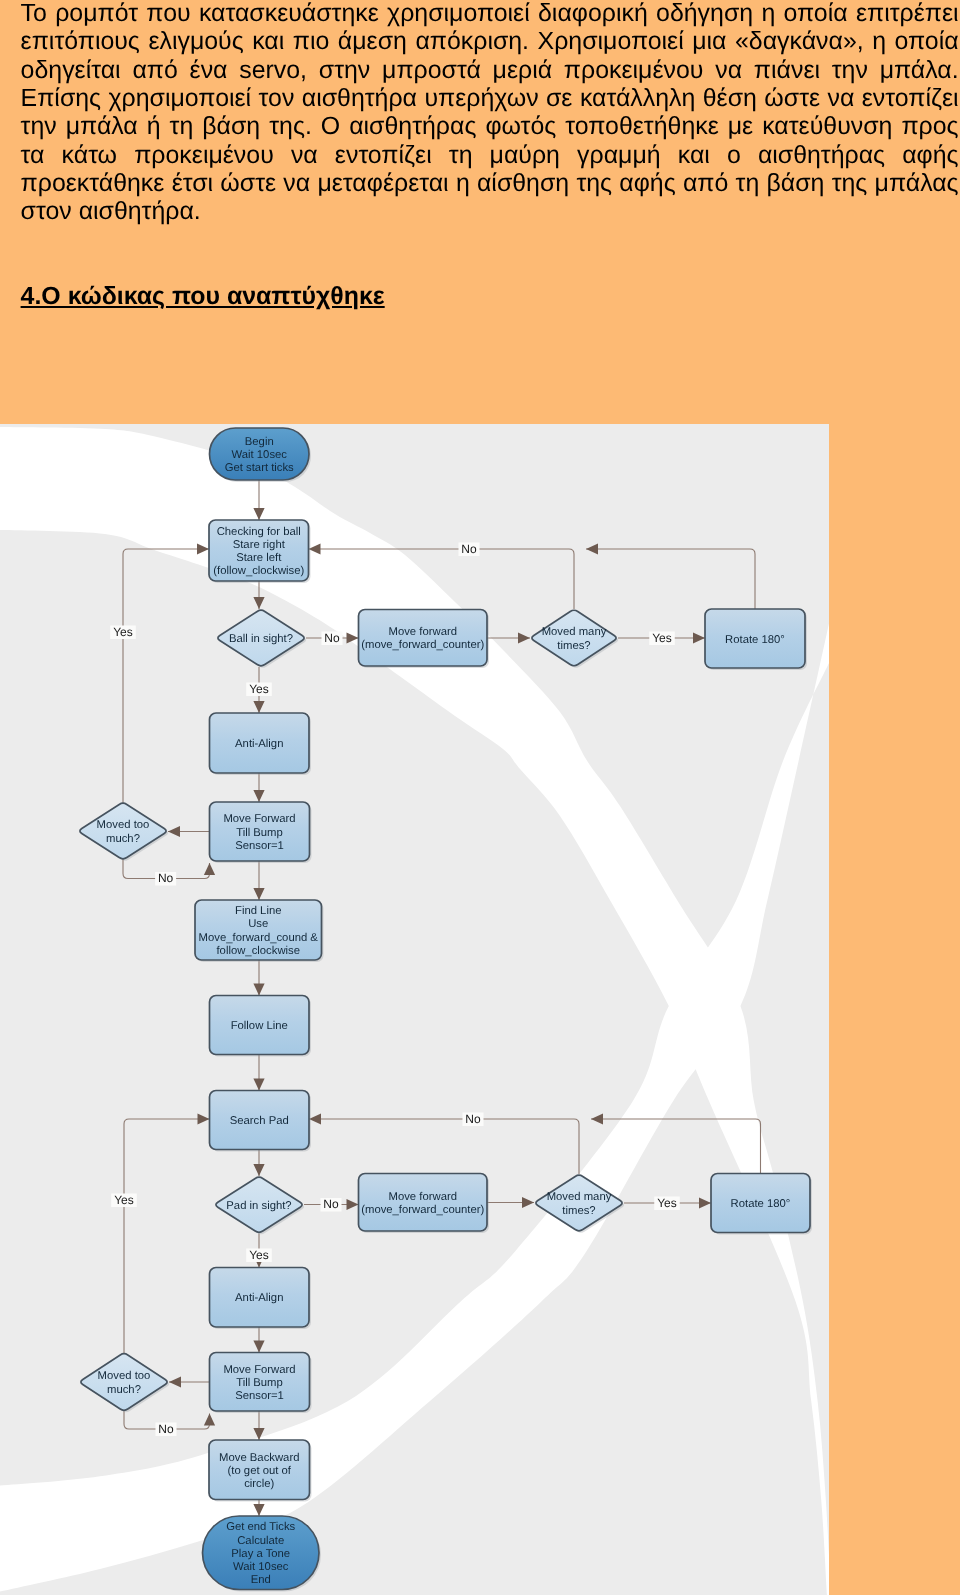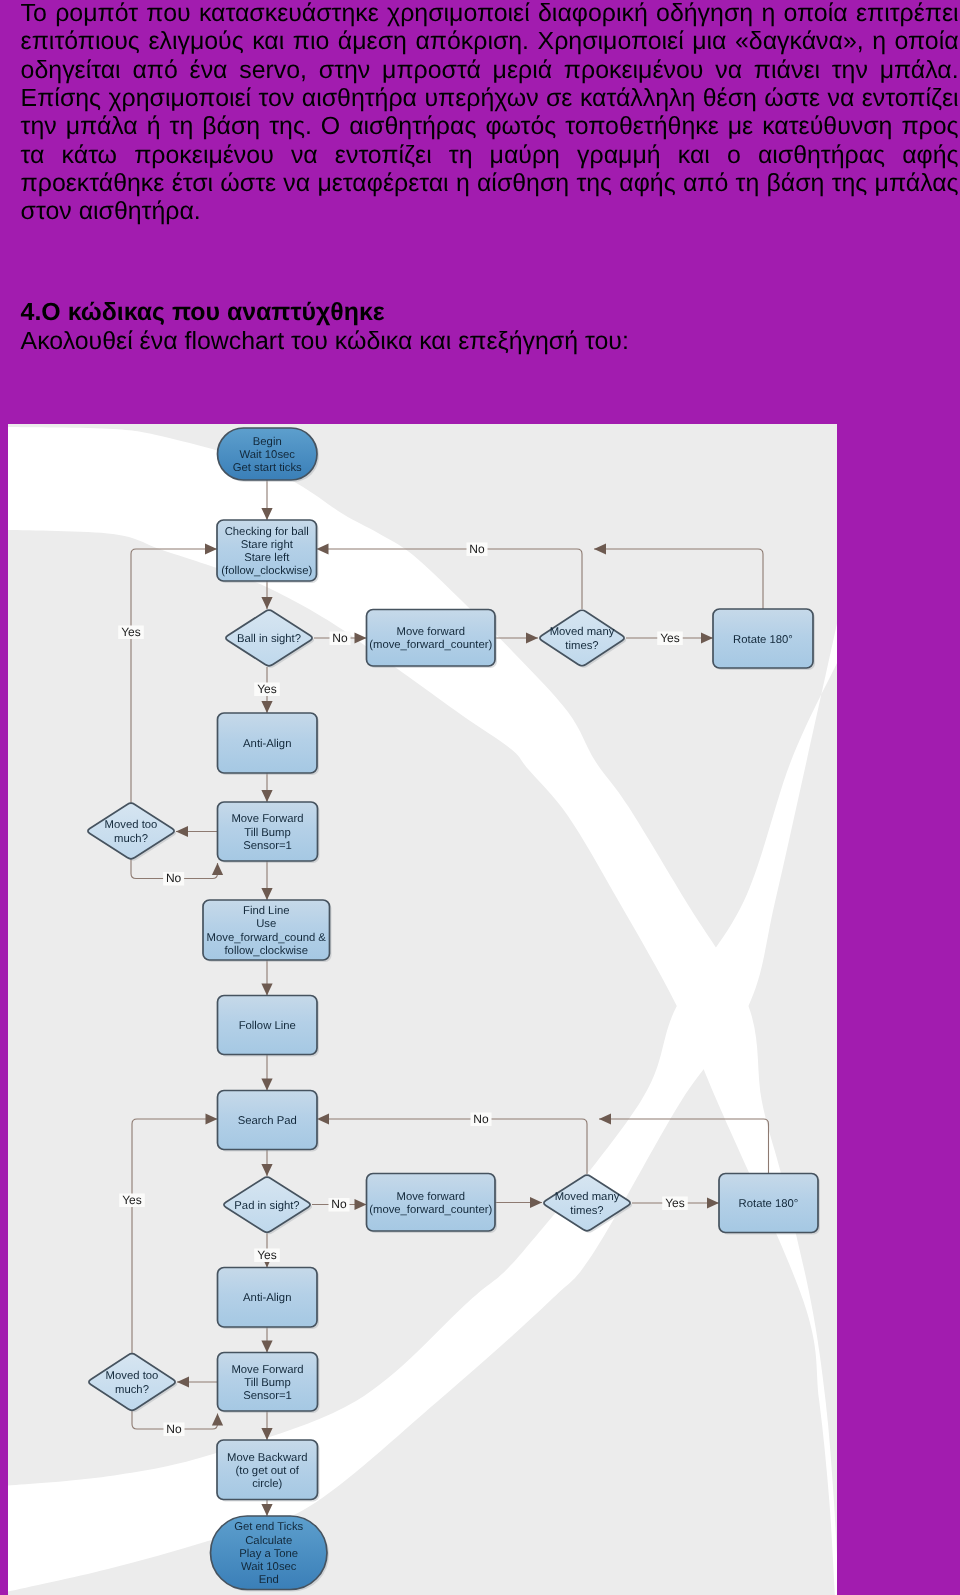--- a/index.html
+++ b/index.html
@@ -1,30 +1,30 @@
 <!DOCTYPE html>
 <html><head>
 <meta charset="utf-8">
 <style>
   html,body{margin:0;padding:0;background:#ffffff;}
   body{width:960px;height:1595px;overflow:hidden;
        font-family:"Liberation Sans",sans-serif;
        -webkit-font-smoothing:antialiased;
        text-rendering:geometricPrecision;}
-  .page{position:relative;width:960px;height:1595px;background:#a21caf;overflow:hidden;}
+  .page{position:relative;width:960px;height:1595px;background:#fdba74;overflow:hidden;}
 
   .textcol{position:absolute;left:20.6px;top:-1px;width:938px;}
   p.body{margin:0;font-size:24.9px;line-height:28.35px;color:#000;
          text-align:justify;text-justify:inter-word;}
   p.body.last{text-align:left;}
   .heading{font-size:24.9px;line-height:28.35px;font-weight:bold;color:#000;
-           display:block;margin-top:16px;}
+           text-decoration:underline;display:block;}
   .spacer{height:56.7px;}
 
-  .figure{position:absolute;left:0px;top:424px;width:829px;height:1171px;overflow:hidden;padding-left:8px;}
+  .figure{position:absolute;left:0px;top:424px;width:829px;height:1171px;overflow:hidden;}
   .figure svg{display:block;}
 
   svg .swoosh{fill:#ffffff;}
   svg .sh{fill:#9aa0a6;opacity:.35;}
   svg .nd{stroke:#46535f;stroke-width:1.7;}
   svg .proc{fill:url(#gProc);}
   svg .dec{fill:url(#gDec);}
   svg .term{fill:url(#gTerm);}
   svg .cn{fill:none;stroke:#8d7a71;stroke-width:1.1;}
   svg .ah{fill:#6d5a50;}
@@ -36,21 +36,20 @@
 </style>
 </head>
 <body>
 
 <div class="page">
 
   <div class="textcol">
     <p class="body">Το ρομπότ που κατασκευάστηκε χρησιμοποιεί διαφορική οδήγηση η οποία επιτρέπει επιτόπιους ελιγμούς και πιο άμεση απόκριση. Χρησιμοποιεί μια «δαγκάνα», η οποία οδηγείται από ένα servo, στην μπροστά μεριά προκειμένου να πιάνει την μπάλα. Επίσης χρησιμοποιεί τον αισθητήρα υπερήχων σε κατάλληλη θέση ώστε να εντοπίζει την μπάλα ή τη βάση της. Ο αισθητήρας φωτός τοποθετήθηκε με κατεύθυνση προς τα κάτω προκειμένου να εντοπίζει τη μαύρη γραμμή και ο αισθητήρας αφής προεκτάθηκε έτσι ώστε να μεταφέρεται η αίσθηση της αφής από τη βάση της μπάλας στον αισθητήρα.</p>
     <div class="spacer"></div>
     <span class="heading">4.Ο κώδικας που αναπτύχθηκε</span>
-    <p class="body last">Ακολουθεί ένα flowchart του κώδικα και επεξήγησή του:</p>
   </div>
 
   <div class="figure">
     <svg width="830" height="1172" viewBox="0 0 830 1172" xmlns="http://www.w3.org/2000/svg">
       <defs>
         <linearGradient id="gProc" x1="0" y1="0" x2="0" y2="1">
           <stop offset="0" stop-color="#c6d9e9"></stop>
           <stop offset="0.45" stop-color="#b4d0e7"></stop>
           <stop offset="1" stop-color="#a5c8e3"></stop>
         </linearGradient>

